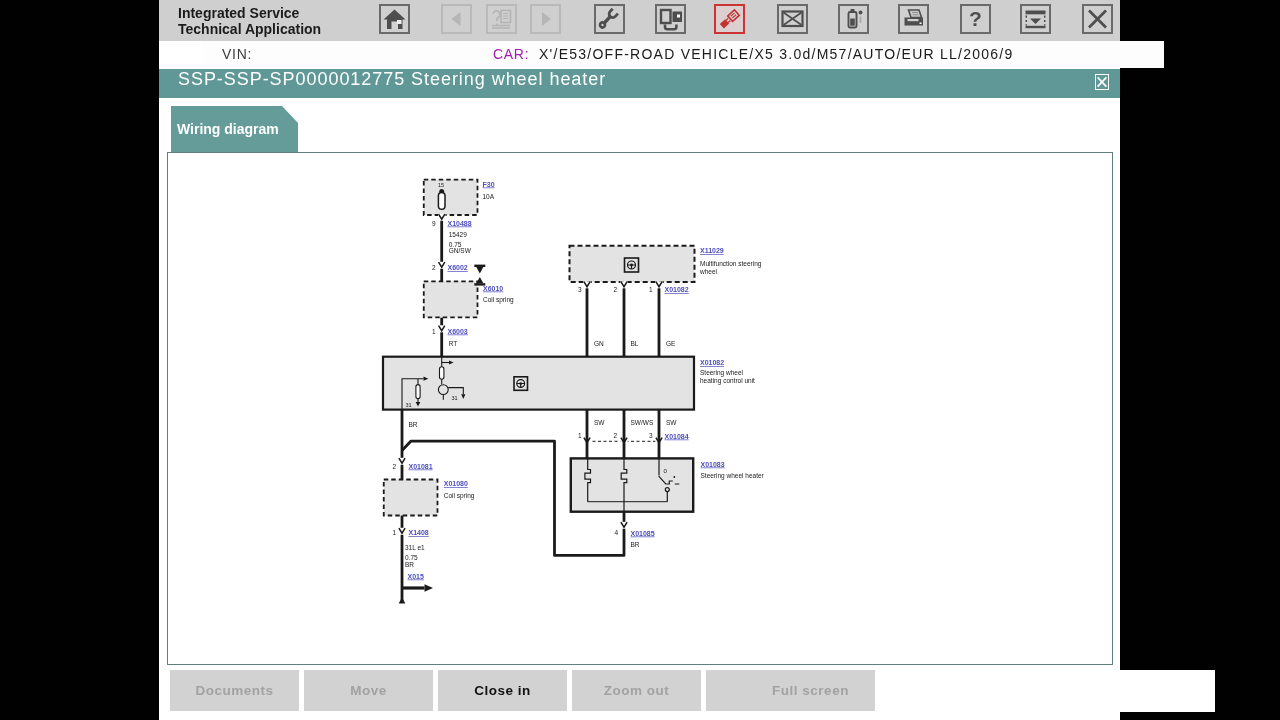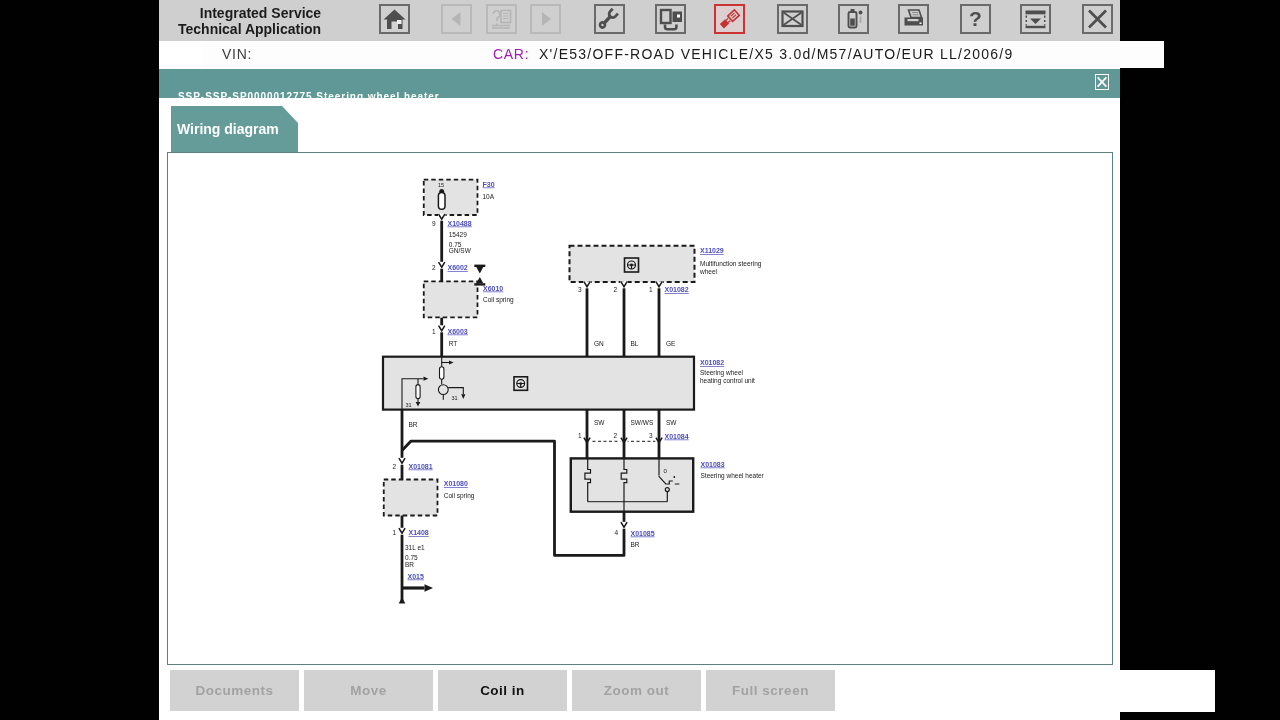--- a/index.html
+++ b/index.html
@@ -1,28 +1,28 @@
 <!DOCTYPE html>
 <html><head>
 <meta charset="utf-8">
 <style>
   html,body{margin:0;padding:0;}
   body{width:1280px;height:720px;background:#000;font-family:"Liberation Sans",sans-serif;position:relative;overflow:hidden;}
   .app{position:absolute;left:159px;top:0;width:961px;height:720px;background:#fff;}
-  .toolbar{position:absolute;left:0;top:0;width:961px;height:41px;background:#cfcfcf;text-align:right;}
+  .toolbar{position:absolute;left:0;top:0;width:961px;height:41px;background:#cfcfcf;}
   .title{position:absolute;left:19px;top:5px;font-size:14px;font-weight:bold;color:#1c1c1c;line-height:16px;}
   .tbtn{position:absolute;top:4px;width:27px;height:26px;background:#cfcfcf;border:2px solid #6a6a6a;}
   .tbtn.dis{border-color:#b9b9b9;}
   .tbtn.red{border-color:#cc3333;background:#ddcfcf;}
   .vinrow{position:absolute;left:0;top:41px;width:961px;height:27px;background:#fdfdfd;margin-left:44px;}
   .vinrow .vin{position:absolute;left:19px;top:5px;font-size:14px;letter-spacing:0.7px;color:#3c3c3c;}
   .vinrow .carlab{position:absolute;left:290px;top:5px;font-size:14px;letter-spacing:0.7px;color:#a21caf;}
   .vinrow .carval{position:absolute;left:336px;top:5px;font-size:14px;letter-spacing:1.25px;color:#1a1a1a;}
   .tealbar{position:absolute;left:0;top:69px;width:961px;height:29px;background:#5f9896;}
-  .tealbar .t{position:absolute;left:19px;top:22px;font-size:10px;font-weight:bold;color:#fff;letter-spacing:0.95px;}
+  .tealbar .t{position:absolute;left:19px;top:0;font-size:18px;font-weight:normal;color:#fff;letter-spacing:0.95px;}
   .tclose{position:absolute;left:936px;top:5px;width:12px;height:14px;border:1.5px solid #fff;}
   .tab{position:absolute;left:12px;top:106px;width:127px;height:55px;background:#659c9a;clip-path:polygon(0 0,111px 0,127px 17px,127px 46px,0 46px);}
   .tab .t{position:absolute;left:6px;top:15px;font-size:14px;font-weight:bold;color:#fff;}
   .canvas{position:absolute;left:8px;top:152px;width:944px;height:511px;background:#fff;border:1px solid #607f7f;}
   .btnrow{position:absolute;left:0;top:670px;width:1056px;height:42px;background:#fff;}
   .btn{position:absolute;top:0;width:129px;height:41px;background:#d2d2d2;font-size:13.5px;font-weight:bold;text-align:center;line-height:41px;color:#a2a2a2;letter-spacing:0.5px;}
   .btn.en{color:#111;}
 </style>
 </head>
 <body>
@@ -379,20 +379,20 @@
 <text x="630.5" y="547" font-size="6.5" fill="#1a1a1a">BR</text>
 </svg>
   </div>
 
   <div class="btnrow">
 
     <div class="btn" style="left:11px;">Documents</div>
 
     <div class="btn" style="left:145px;">Move</div>
 
-    <div class="btn en" style="left:279px;">Coil in</div>
+    <div class="btn en" style="left:279px;">Close in</div>
 
     <div class="btn" style="left:413px;">Zoom out</div>
 
-    <div class="btn" style="left:547px;">Full screen</div>
+    <div class="btn" style="left:547px;padding-left:40px;">Full screen</div>
 
   </div>
 </div>
 
 </body></html>

